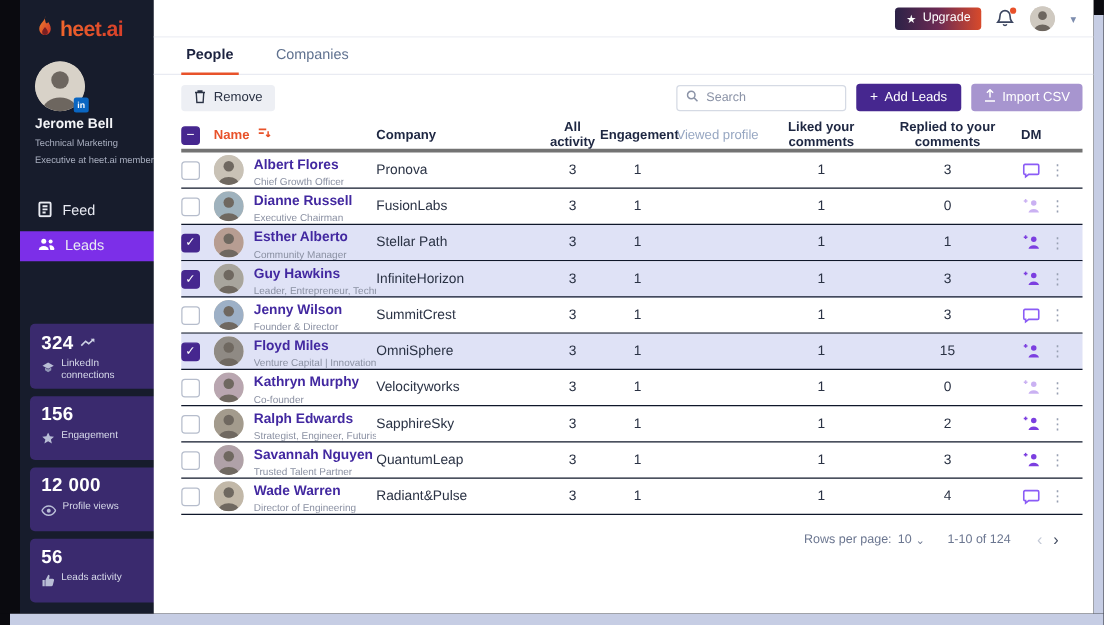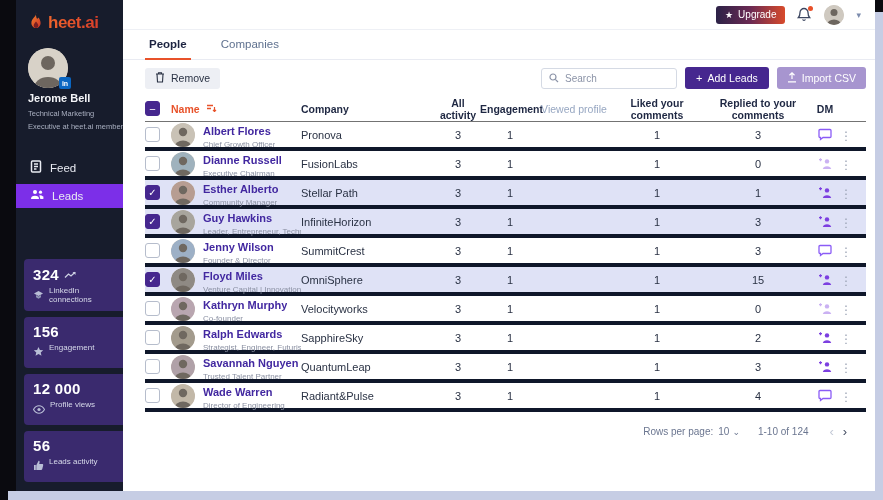--- a/index.html
+++ b/index.html
@@ -51,22 +51,22 @@
   .remove-btn { display:flex; align-items:center; gap:6px; height:21px; padding:0 10px; background:#edeff4; border:none; border-radius:3px; font-size:10.5px; color:#2a3244; font-family:inherit; cursor:pointer; }
   .toolbar-right { margin-left:auto; display:flex; align-items:center; gap:8px; }
   .search-box { display:flex; align-items:center; gap:6px; width:136px; height:21px; border:1px solid #d5dae4; border-radius:3px; padding:0 7px; background:#fff; }
   .search-box input { border:none; outline:none; width:100%; font-size:10px; color:#2a3244; font-family:Liberation Sans, sans-serif; }
   .search-box input::placeholder { color:#8b93a7; }
   .add-leads-btn { display:flex; align-items:center; gap:5px; height:22px; padding:0 11px; background:#46278f; color:#fff; border:none; border-radius:3px; font-size:10.5px; font-family:inherit; cursor:pointer; }
   .plus-glyph { font-size:11px; }
   .import-btn { display:flex; align-items:center; gap:5px; height:22px; padding:0 10px; background:#a795cf; color:#fff; border:none; border-radius:3px; font-size:10.5px; font-family:inherit; cursor:pointer; }
 
   .table { padding:0 9px 0 22px; }
-  .tr { display:grid; grid-template-columns:26px 130px 135px 44px 60px 68px 98px 104px 30px 26px; align-items:center; height:29px; border-bottom:4px solid #0f172a; }
-  .thead { height:26px; border-bottom:1px solid #737373; }
+  .tr { display:grid; grid-template-columns:26px 130px 135px 44px 60px 68px 98px 104px 30px 26px; align-items:center; height:29px; border-bottom:1px solid #0f172a; }
+  .thead { height:26px; border-bottom:3px solid #737373; }
   .th { font-size:10.5px; font-weight:bold; color:#1e2742; text-align:center; }
   .th.left { text-align:left; }
   .th-name { display:flex; align-items:center; gap:6px; color:#e8522a; }
   .th.muted-col { color:#97a7c2; font-weight:normal; }
   .tr.selected { background:#dfe2f6; }
   .cb { width:15px; height:15px; border:1.5px solid #b6bdcc; border-radius:3px; background:#fff; cursor:pointer; display:flex; align-items:center; justify-content:center; font-size:10px; color:#fff; }
   .cb.checked, .cb.indeterminate { background:#46278f; border-color:#46278f; }
   .cb.checked::after { content:"\2713"; }
   .cb.indeterminate::after { content:"\2212"; font-size:11px; }
   .td-name { display:flex; align-items:center; gap:8px; overflow:hidden; }

